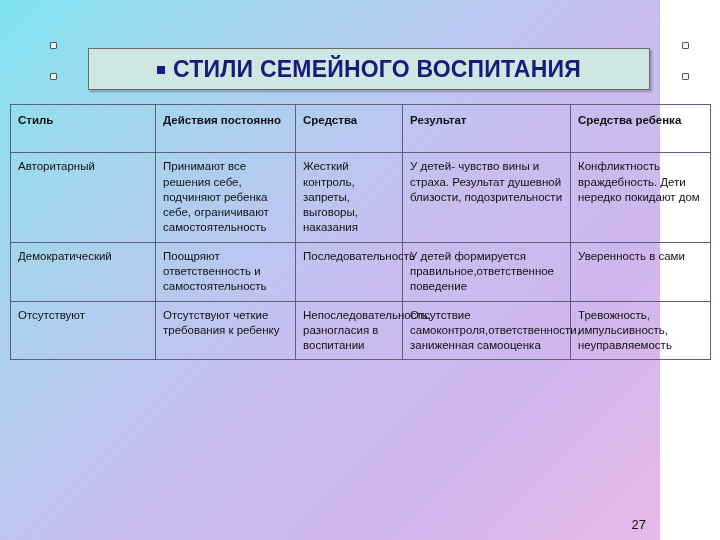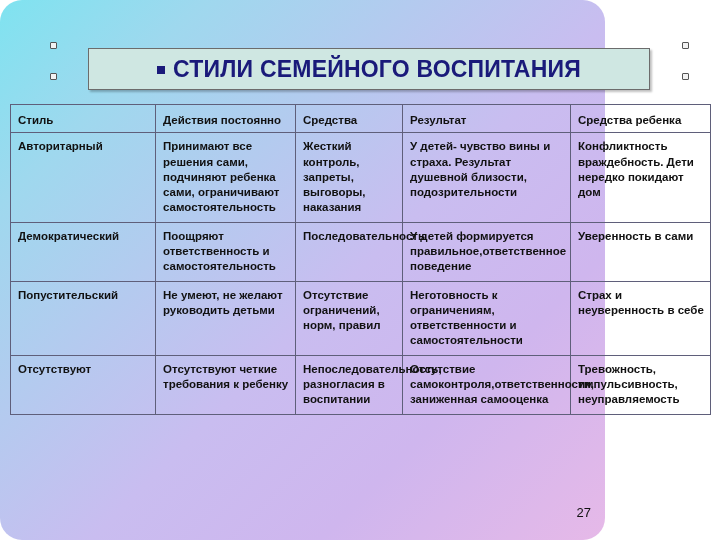--- a/index.html
+++ b/index.html
@@ -7,25 +7,24 @@
     padding: 0;
   }
   body {
     width: 720px;
     height: 540px;
     font-family: "Liberation Sans", sans-serif;
     overflow: hidden;
   }
   .slide {
     position: relative;
-    width: 605px;
+    width: 660px;
     height: 540px;
     background: linear-gradient(135deg, #7fe3f0 0%, #9fd8ee 18%, #c9bdf0 55%, #cfb6ee 75%, #e6b9e8 100%);
     box-sizing: border-box;
-    border-radius: 22px;
   }
   
   .title-box {
     position: absolute;
     left: 88px;
     top: 48px;
     width: 560px;
     height: 40px;
     background: #cfe7e2;
     border: 1px solid #6c6c6c;
@@ -74,38 +73,38 @@
   }
   table.styles-table td,
   table.styles-table th {
     border: 1px solid #5f5f7a;
     vertical-align: top;
     padding: 6px 6px 6px 7px;
     font-size: 11.5px;
     line-height: 1.33;
     color: #111;
     text-align: left;
-    font-weight: bold;
+    font-weight: normal;
   }
   table.styles-table thead th {
     font-weight: bold;
     font-size: 11.5px;
     padding-top: 8px;
-    padding-bottom: 4px;
+    padding-bottom: 24px;
   }
   .col0 { width: 145px; }
   .col1 { width: 140px; }
   .col2 { width: 107px; }
   .col3 { width: 168px; }
   .col4 { width: 140px; }
 
   .page-number {
     position: absolute;
     right: 14px;
-    bottom: 20px;
+    bottom: 8px;
     font-size: 13px;
     color: #111;
   }
 </style>
 </head>
 <body>
 
 <div class="slide">
 
   <div class="handle h-tl"></div>
@@ -132,38 +131,31 @@
         <th>Стиль</th>
         <th>Действия постоянно</th>
         <th>Средства</th>
         <th>Результат</th>
         <th>Средства ребенка</th>
       </tr>
     </thead>
     <tbody>
       <tr>
         <td>Авторитарный</td>
-        <td>Принимают все решения сами, подчиняют ребенка сами, ограничивают самостоятельность</td>
+        <td>Принимают все решения себе, подчиняют ребенка себе, ограничивают самостоятельность</td>
         <td>Жесткий контроль, запреты, выговоры, наказания</td>
         <td>У детей- чувство вины и страха. Результат душевной близости, подозрительности</td>
         <td>Конфликтность враждебность. Дети нередко покидают дом</td>
       </tr>
       <tr>
         <td>Демократический</td>
         <td>Поощряют ответственность и самостоятельность</td>
         <td>Последовательность</td>
         <td>У детей формируется правильное,ответственное поведение</td>
         <td>Уверенность в сами</td>
-      </tr>
-      <tr>
-        <td>Попустительский</td>
-        <td>Не умеют, не желают руководить детьми</td>
-        <td>Отсутствие ограничений, норм, правил</td>
-        <td>Неготовность к ограничениям, ответственности и самостоятельности</td>
-        <td>Страх и неуверенность в себе</td>
       </tr>
       <tr>
         <td>Отсутствуют</td>
         <td>Отсутствуют четкие требования к ребенку</td>
         <td>Непоследовательность, разногласия в воспитании</td>
         <td>Отсутствие самоконтроля,ответственности, заниженная самооценка</td>
         <td>Тревожность, импульсивность, неуправляемость</td>
       </tr>
     </tbody>
   </table>

